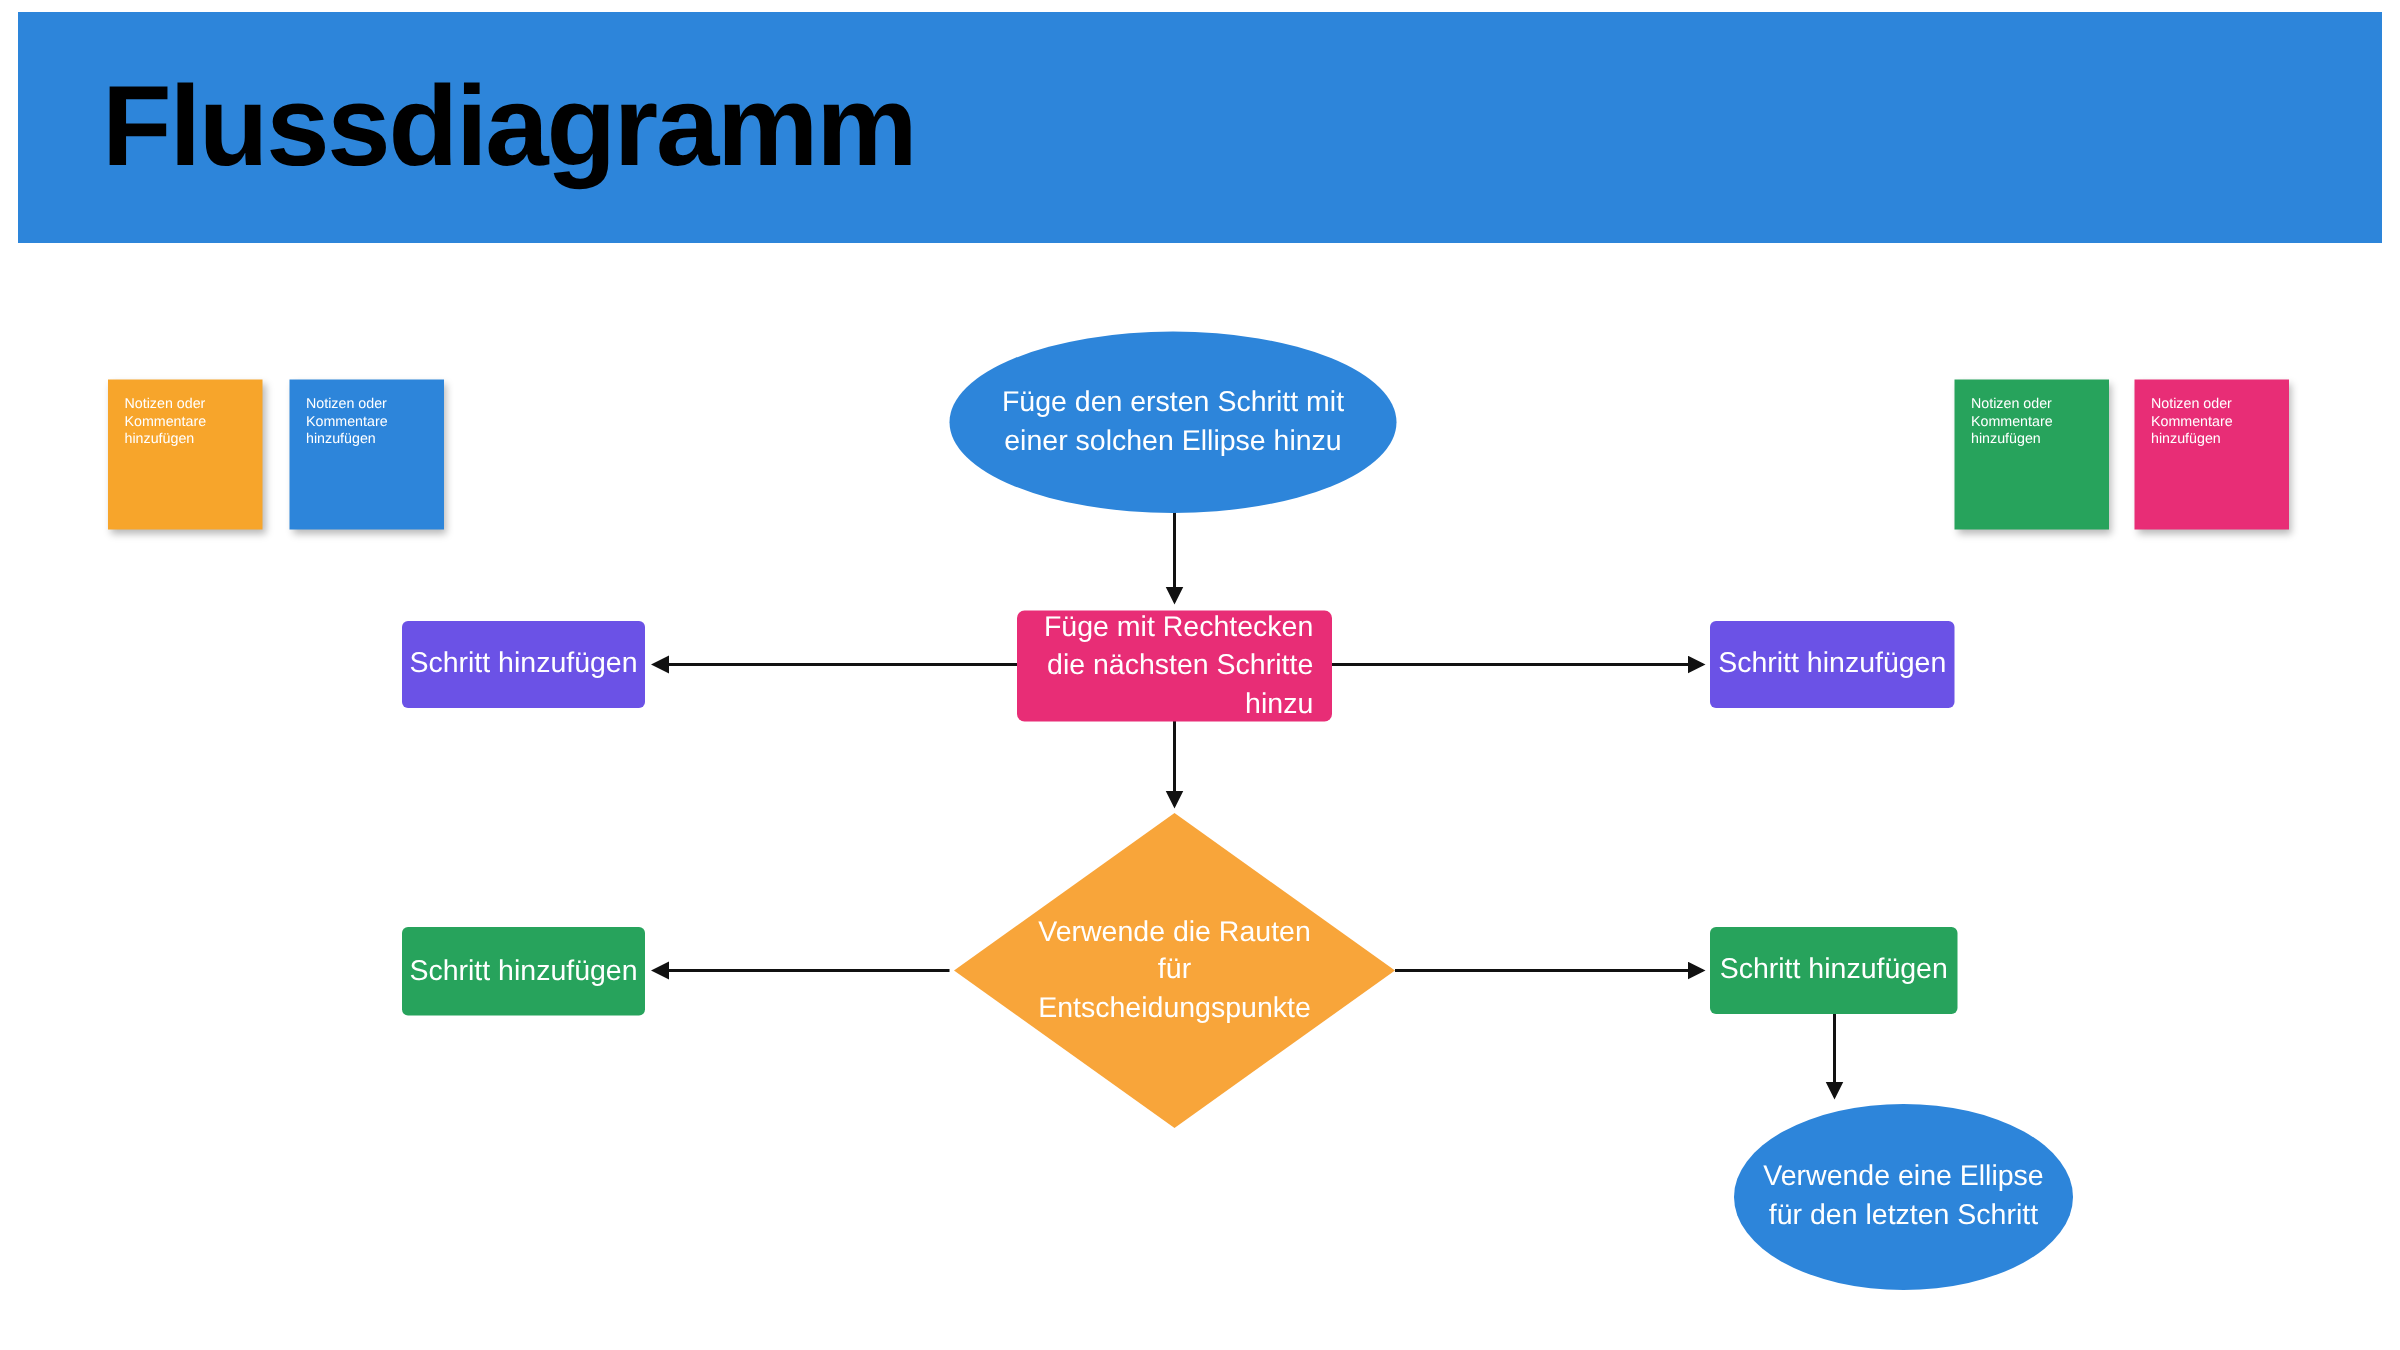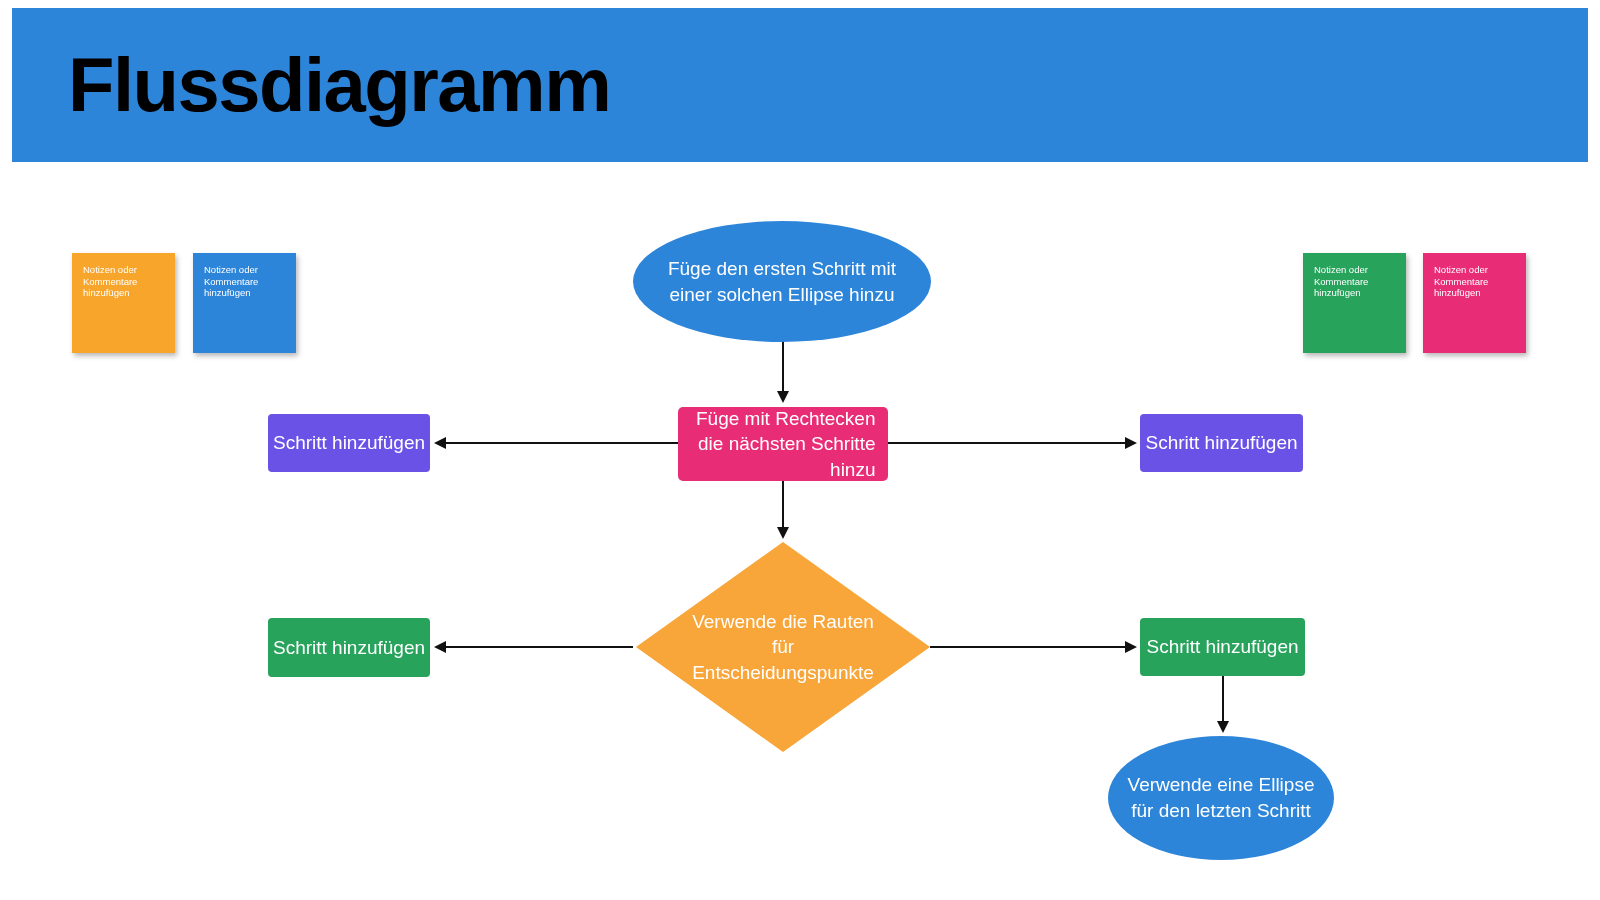--- a/index.html
+++ b/index.html
@@ -46,21 +46,21 @@
   #process-rect .txt{max-width:185px;}
   #step-left-1{left:268px;top:414px;width:162px;height:58px;border-radius:4px;}
   #step-right-1{left:1140px;top:414px;width:163px;height:58px;border-radius:4px;}
   #decision-diamond{
     left:636px;top:542px;width:294px;height:210px;
     clip-path:polygon(50% 0,100% 50%,50% 100%,0 50%);
   }
   #decision-diamond .txt{max-width:200px;}
   #step-left-2{left:268px;top:618px;width:162px;height:59px;border-radius:4px;}
   #step-right-2{left:1140px;top:618px;width:165px;height:58px;border-radius:4px;}
-  #end-ellipse{left:1108px;top:736px;width:226px;height:124px;text-align:center;}
+  #end-ellipse{left:1156px;top:736px;width:226px;height:124px;text-align:center;}
   #end-ellipse .txt{max-width:190px;}
   
   .connectors{position:absolute;left:0;top:0;width:1600px;height:900px;pointer-events:none;}
 </style>
 </head>
 <body>
 
 <div class="canvas">
 
   <div class="header" style="background: rgb(45, 133, 218);">

